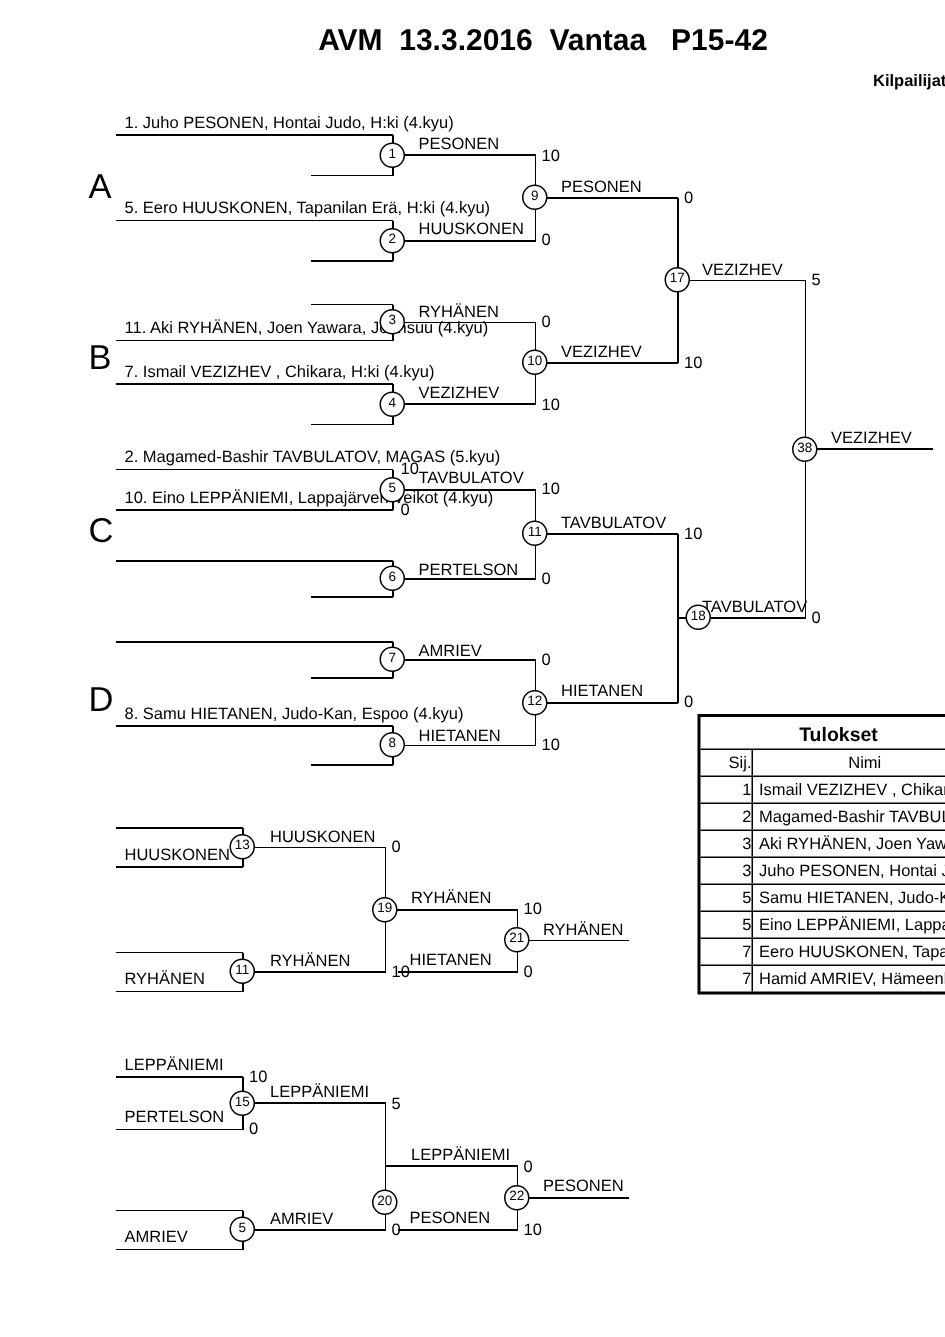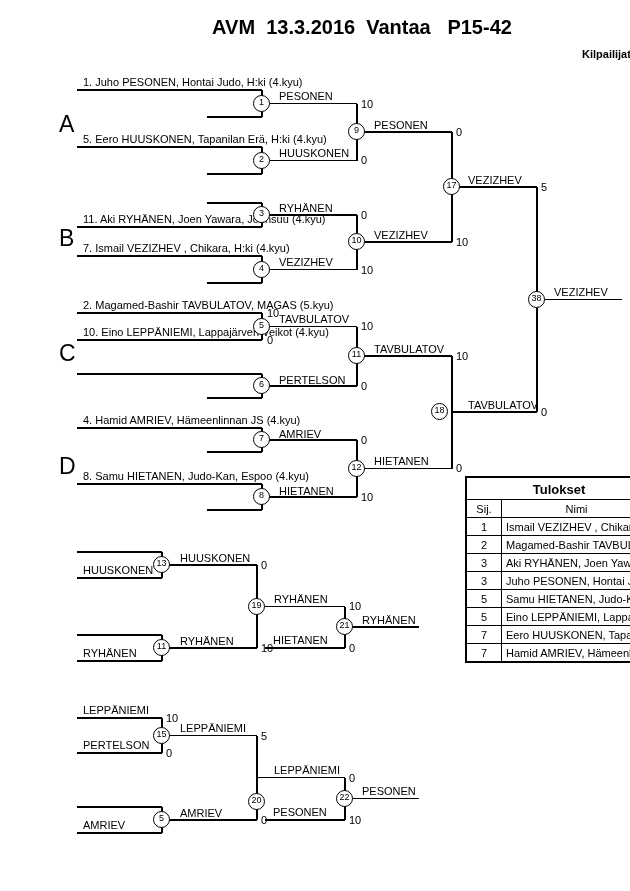--- a/index.html
+++ b/index.html
@@ -12,21 +12,21 @@
        border:1.5px solid #000; border-radius:50%; background:#fff; box-sizing:border-box;
        font-size:9px; line-height:13px; text-align:center; }
   .pool { position:absolute; font-size:23px; line-height:24px; }
   .title { position:absolute; left:0; top:16px; width:630px; text-align:center;
            font-size:20px; font-weight:bold; white-space:pre; }
   .kilp { position:absolute; left:535px; top:48px; font-size:11px; font-weight:bold; }
   .results { position:absolute; left:418px; top:476px; width:188px; border:2px solid #000;
              background:#fff; font-size:11px; box-sizing:border-box; }
   .r-title { text-align:center; font-weight:bold; font-size:13px; padding:4px 0 2px; }
   .r-head, .r-row { display:flex; border-top:1px solid #000; }
-  .r-rank { width:34px; flex:none; border-right:1px solid #000; text-align:center; padding:3px 0 2px; }
+  .r-rank { width:34px; flex:none; border-right:1px solid #000; text-align:right; padding:3px 0 2px; }
   .r-name { flex:1; padding:3px 4px 2px; white-space:nowrap; overflow:hidden; }
   .r-head .r-name { text-align:center; }
 </style>
 </head>
 <body>
 
 <div class="sheet">
 
   <svg class="lines" width="630" height="891">
     <path shape-rendering="crispEdges" fill="none" stroke="#000" stroke-width="1.2" d="
@@ -53,21 +53,20 @@
   <div class="pool" style="left:12px;top:226px">B</div>
   <div class="pool" style="left:12px;top:341px">C</div>
   <div class="pool" style="left:12px;top:454px">D</div>
 
   <div class="t" style="left:36px;top:76px">1. Juho PESONEN, Hontai Judo, H:ki (4.kyu)</div>
   <div class="t" style="left:36px;top:133px">5. Eero HUUSKONEN, Tapanilan Erä, H:ki (4.kyu)</div>
   <div class="t" style="left:36px;top:213px">11. Aki RYHÄNEN, Joen Yawara, Joensuu (4.kyu)</div>
   <div class="t" style="left:36px;top:242px">7. Ismail VEZIZHEV , Chikara, H:ki (4.kyu)</div>
   <div class="t" style="left:36px;top:299px">2. Magamed-Bashir TAVBULATOV, MAGAS (5.kyu)</div>
   <div class="t" style="left:36px;top:326px">10. Eino LEPPÄNIEMI, Lappajärven Veikot (4.kyu)</div>
-  <div class="t" style="left:36px;top:414px">4. Hamid AMRIEV, Hämeenlinnan JS (4.kyu)</div>
   <div class="t" style="left:36px;top:470px">8. Samu HIETANEN, Judo-Kan, Espoo (4.kyu)</div>
 
   <div class="t" style="left:232px;top:90px">PESONEN</div>
   <div class="t" style="left:232px;top:147px">HUUSKONEN</div>
   <div class="t" style="left:232px;top:202px">RYHÄNEN</div>
   <div class="t" style="left:232px;top:256px">VEZIZHEV</div>
   <div class="t" style="left:232px;top:313px">TAVBULATOV</div>
   <div class="t" style="left:232px;top:374px">PERTELSON</div>
   <div class="t" style="left:232px;top:428px">AMRIEV</div>
   <div class="t" style="left:232px;top:485px">HIETANEN</div>
@@ -129,21 +128,21 @@
   <div class="c" style="left:215px;top:269.5px">4</div>
   <div class="c" style="left:215px;top:326.5px">5</div>
   <div class="c" style="left:215px;top:386px">6</div>
   <div class="c" style="left:215px;top:440px">7</div>
   <div class="c" style="left:215px;top:497px">8</div>
   <div class="c" style="left:310px;top:132px">9</div>
   <div class="c" style="left:310px;top:242px">10</div>
   <div class="c" style="left:310px;top:356px">11</div>
   <div class="c" style="left:310px;top:468.5px">12</div>
   <div class="c" style="left:405px;top:187px">17</div>
-  <div class="c" style="left:393px;top:412px">18</div>
+  <div class="c" style="left:419px;top:412px">18</div>
   <div class="c" style="left:490px;top:299.5px">38</div>
   <div class="c" style="left:115px;top:565px">13</div>
   <div class="c" style="left:115px;top:648px">11</div>
   <div class="c" style="left:210px;top:606.5px">19</div>
   <div class="c" style="left:298px;top:627px">21</div>
   <div class="c" style="left:115px;top:735.5px">15</div>
   <div class="c" style="left:115px;top:820px">5</div>
   <div class="c" style="left:210px;top:802px">20</div>
   <div class="c" style="left:298px;top:798.5px">22</div>
 

